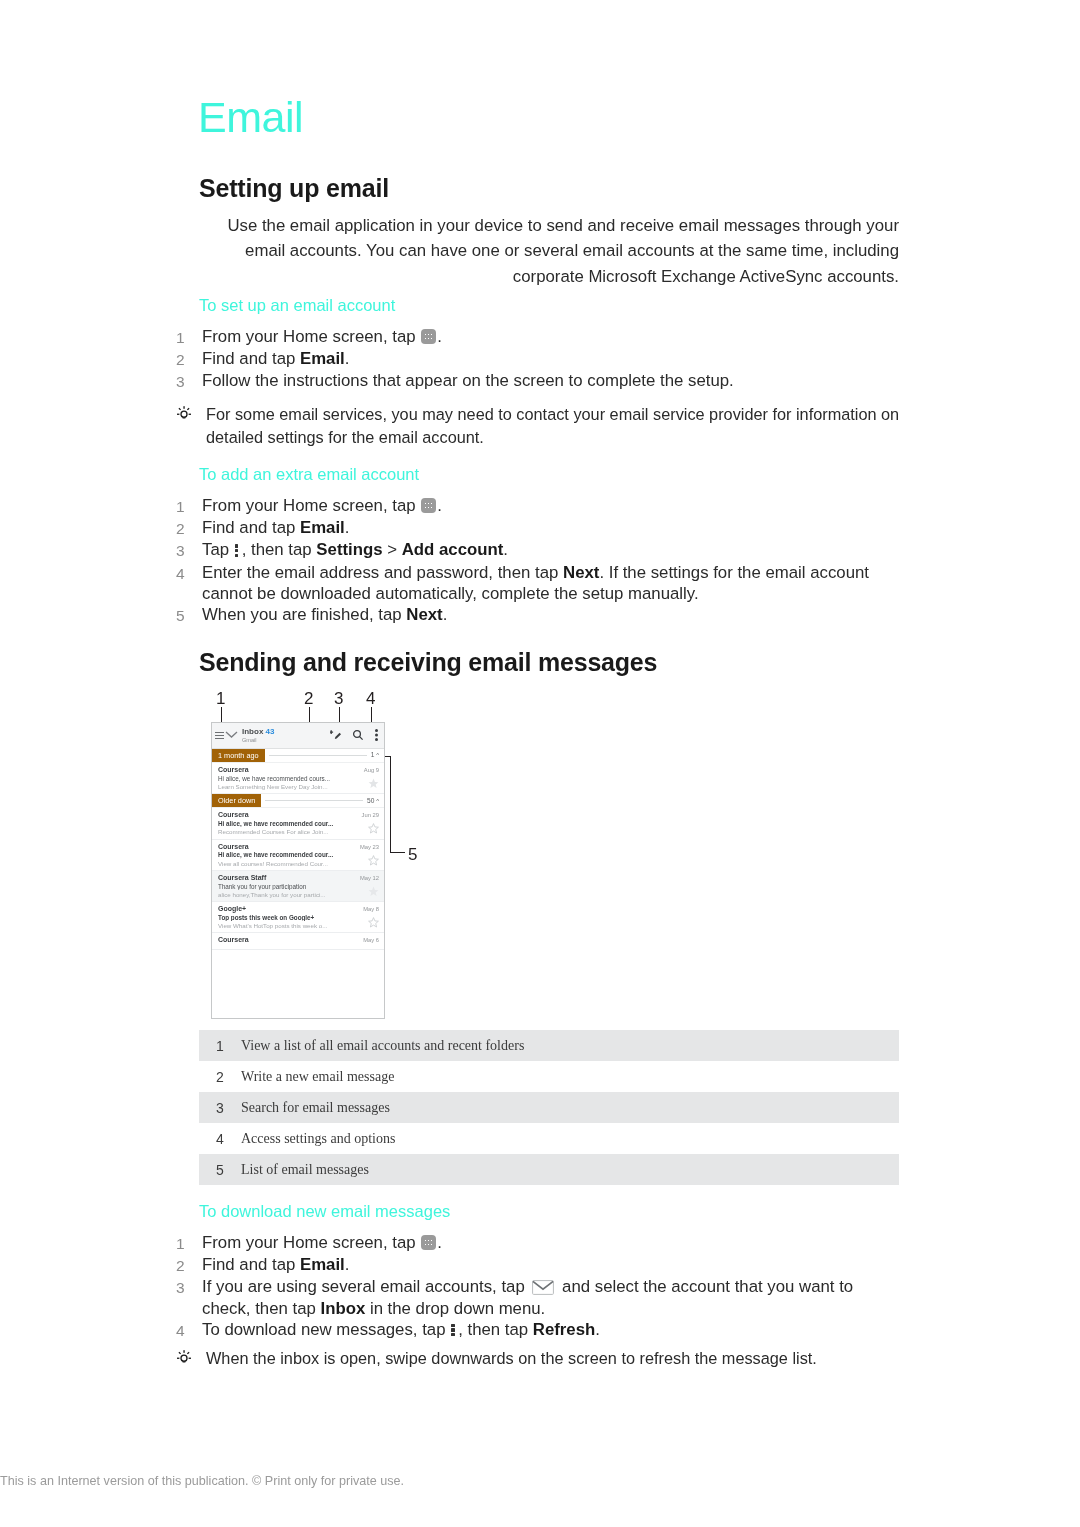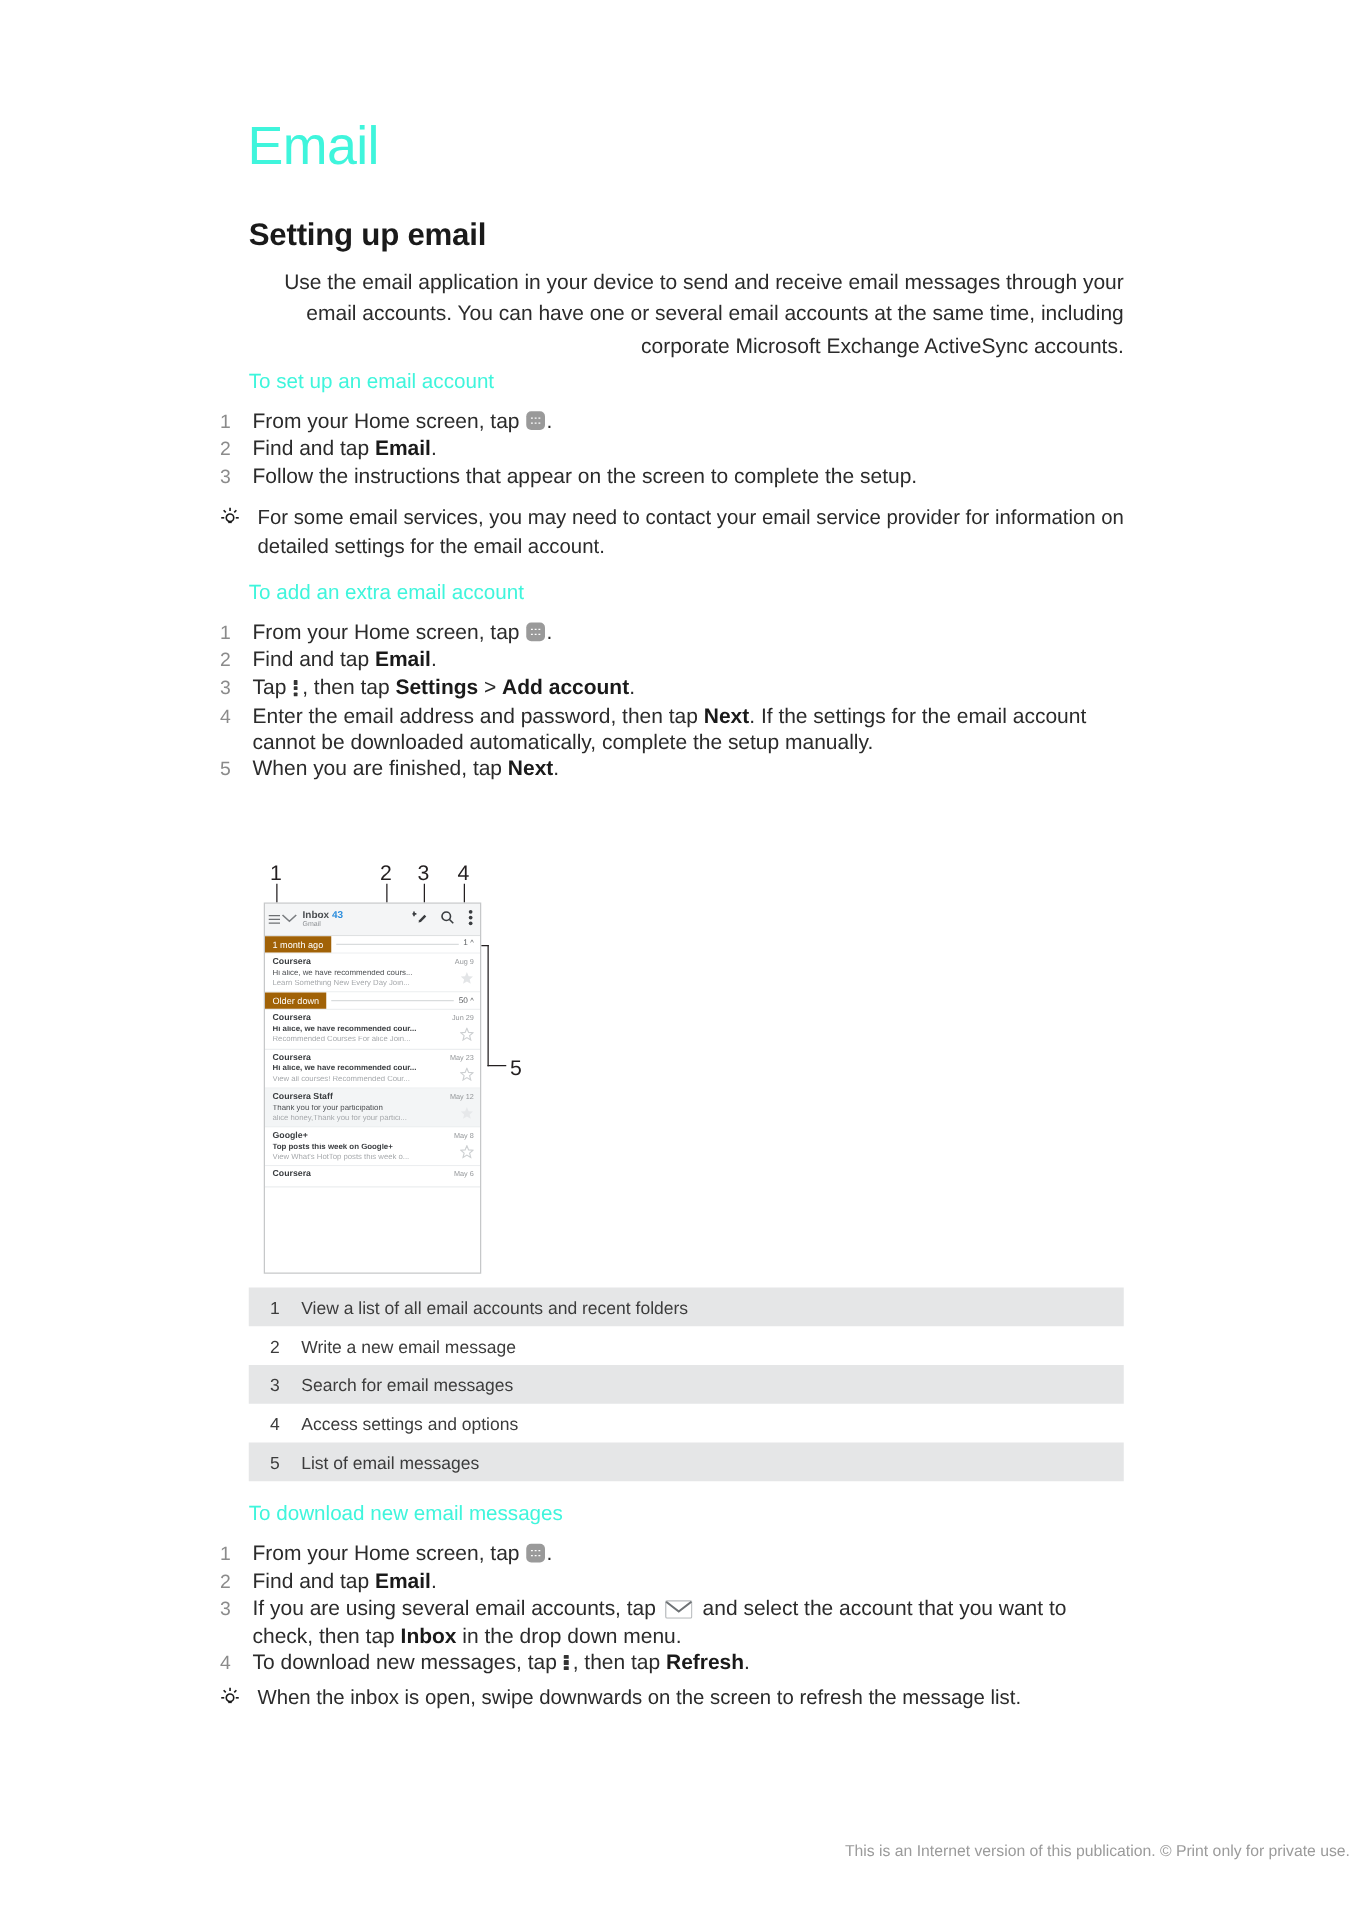--- a/index.html
+++ b/index.html
@@ -294,36 +294,36 @@
     font-size: 14px;
     color: #3c3c3c;
   }
   .legend-row.shaded { background: #e5e6e7; }
   .legend-row .lnum {
     width: 42px; flex: 0 0 42px;
     padding-left: 17px;
     box-sizing: border-box;
     color: #3c3c3c;
   }
-  .legend-row .ltxt { flex: 1 1 auto; }
+  .legend-row .ltxt { flex: 1 1 auto; font-family: Liberation Serif, serif; }
 
   
   .page-number {
     position: absolute;
     left: 0; right: 0;
     top: 1421px;
     text-align: center;
     font-size: 17px;
     color: #3ff5dc;
   }
   .footer-note {
     position: absolute;
     left: 0; right: 0;
     top: 1474px;
-    text-align: right;
+    text-align: left;
     font-size: 12.6px;
     color: #9b9b9b;
   }
 </style>
 </head>
 <body>
 
 <div class="page">
 
   <div class="chapter-title">Email</div>
@@ -382,20 +382,21 @@
     <div class="step">
       <span class="num">4</span>
       <span class="txt"><span>Enter the email address and password, then tap </span><b>Next</b><span>. If the settings for the email account cannot be downloaded automatically, complete the setup manually.</span></span>
     </div>
     <div class="step">
       <span class="num">5</span>
       <span class="txt"><span>When you are finished, tap </span><b>Next</b><span>.</span></span>
     </div>
   </div>
 
+  <div class="h2" id="h2-sending">Sending and receiving email messages</div>
 
   <div class="callout-num" style="left:216px; top:690px;">1</div>
   <div class="callout-num" style="left:304px; top:690px;">2</div>
   <div class="callout-num" style="left:334px; top:690px;">3</div>
   <div class="callout-num" style="left:366px; top:690px;">4</div>
   <div class="callout-num" style="left:408px; top:846px;">5</div>
 
   <div class="leader vline" style="left:221px; top:707px; height:24px;"></div>
   <div class="leader vline" style="left:309px; top:707px; height:24px;"></div>
   <div class="leader vline" style="left:339px; top:707px; height:24px;"></div>

